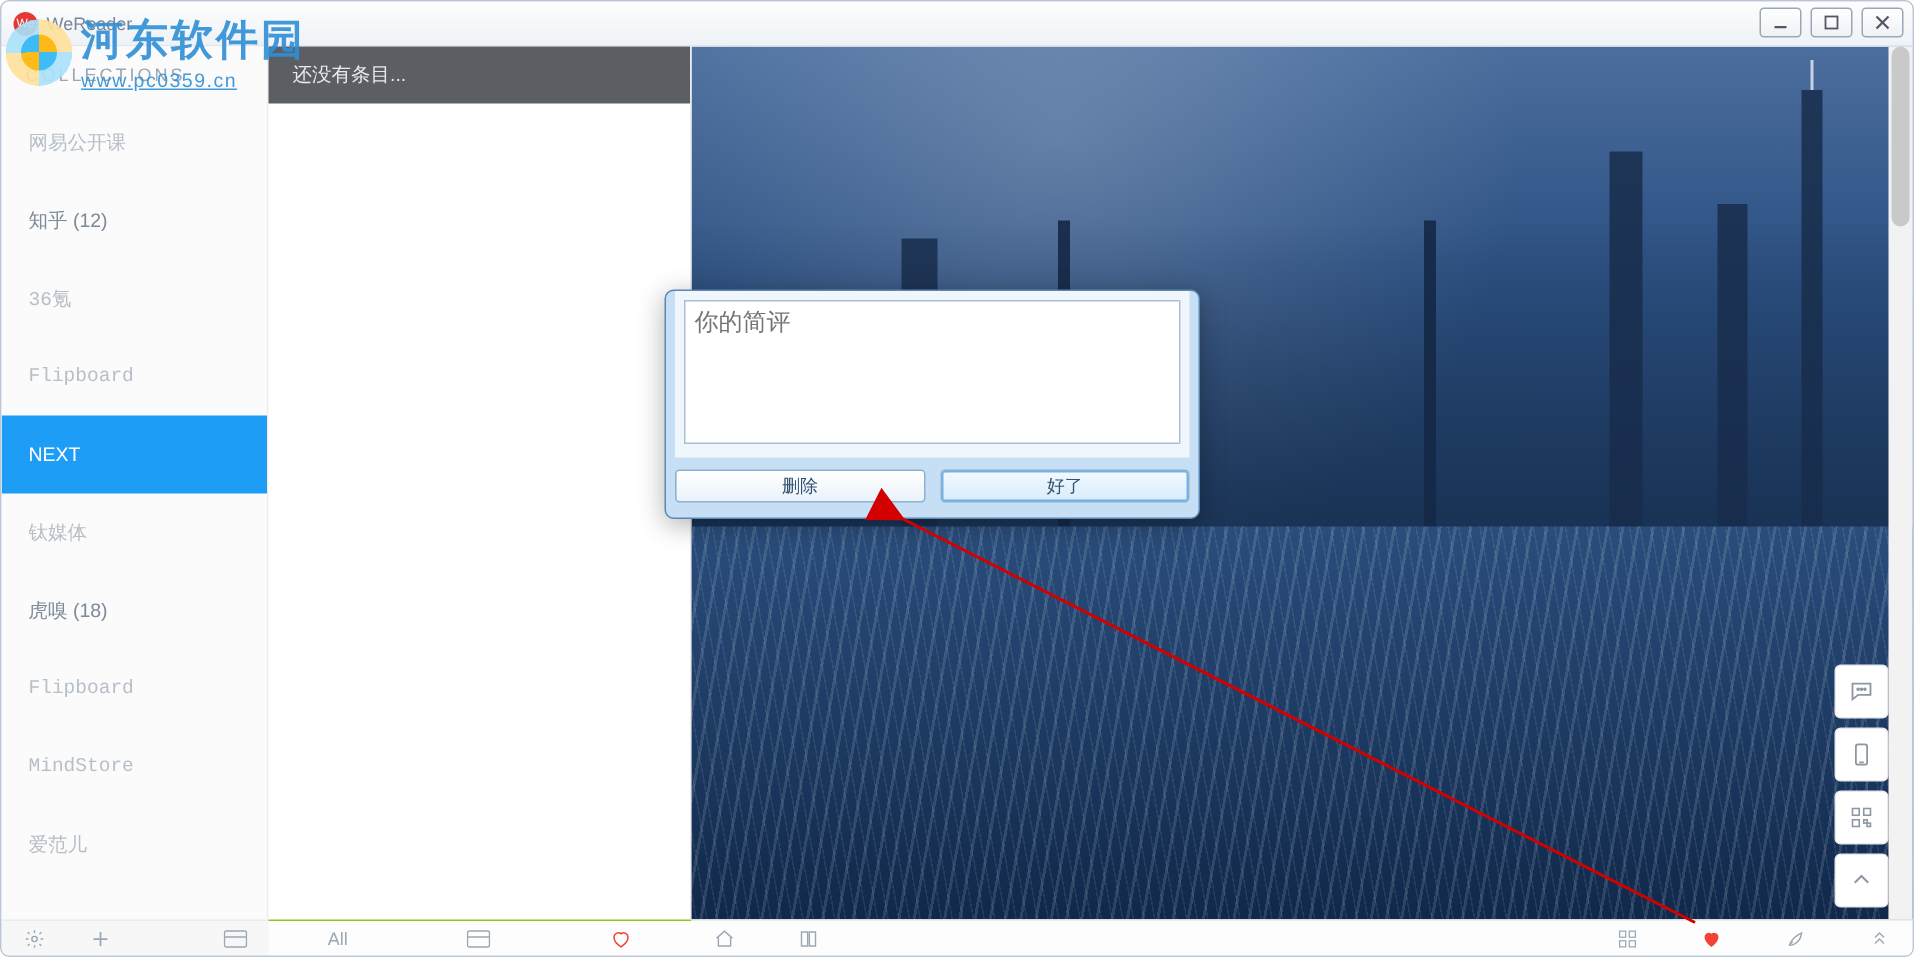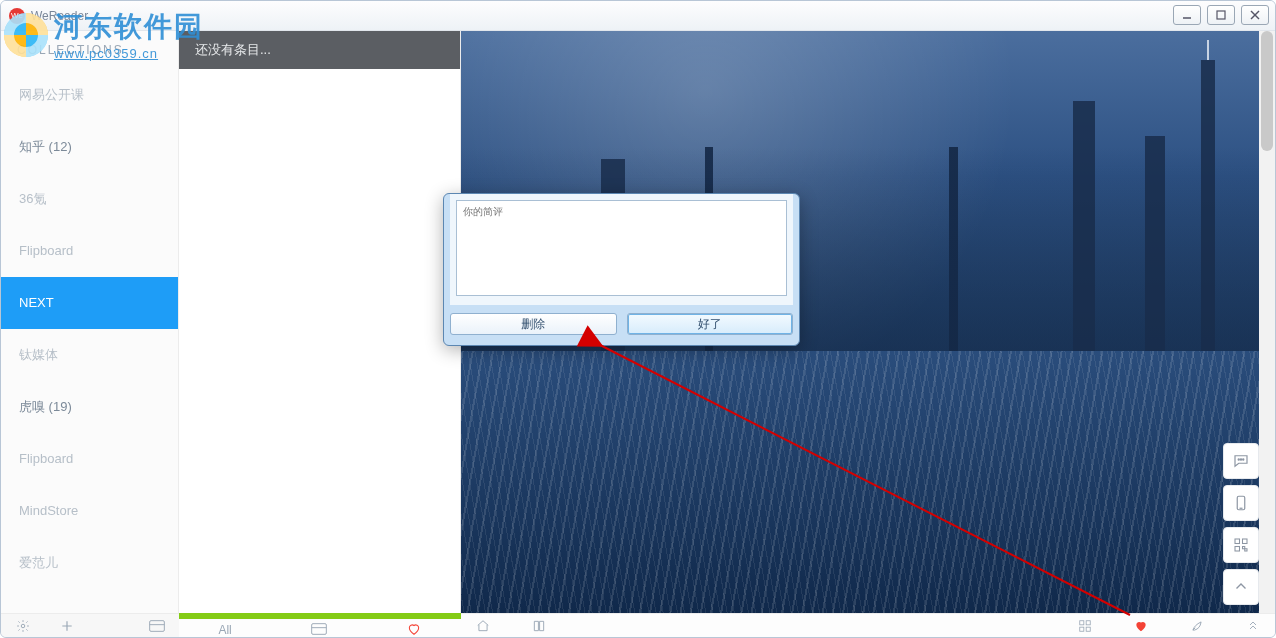--- a/index.html
+++ b/index.html
@@ -78,21 +78,21 @@
     height: 38px; display: flex; align-items: center;
     padding: 0 16px; font-size: 12px; color: #9aa7b5;
     letter-spacing: 2px; text-transform: uppercase;
   }
   .side-item {
     height: 52px; display: flex; align-items: center;
     padding: 0 18px; font-size: 13px; color: #7c8a99;
     cursor: pointer; border-bottom: 1px solid transparent;
   }
   .side-item.active { background: #1e9df7; color: #fff; }
-  .side-item.dim { color: #b6bfc8; }
+  .side-item.dim { color: #b6bfc8; font-family: Liberation Mono, monospace; }
 
   .listcol {
     width: 282px; background: #fff;
     border-right: 1px solid #ececec;
   }
   .list-head {
     height: 38px; background: #5b5e63; color: #e6e8ea;
     display: flex; align-items: center; padding: 4px 16px;
     font-size: 13px;
   }
@@ -157,22 +157,22 @@
   .bottombar {
     position: absolute; left: 0; right: 0; bottom: 0; height: 24px;
     display: flex;
   }
   .bb-left {
     width: 178px; background: #f7f7f7; border-top: 1px solid #ececec;
     display: flex; align-items: center; gap: 28px; padding: 0 14px;
     color: #9aa7b5;
   }
   .bb-mid {
-    width: 282px; background: #fdfdfd; border-top: 6px solid #84cc16;
-    display: flex; align-items: flex-end; justify-content: space-around;
+    width: 282px; background: #fdfdfd; border-top: 1px solid #84cc16;
+    display: flex; align-items: center; justify-content: space-around;
     color: #9aa7b5;
   }
   .bb-right {
     flex: 1; background: #fdfdfd; border-top: 1px solid #ececec;
     display: flex; align-items: center; color: #9aa7b5;
     padding: 0 14px; gap: 40px;
   }
   .bb-right .spacer { flex: 1; }
   .bb-icn { display: inline-flex; align-items: center; justify-content: center; width: 16px; height: 16px; cursor: pointer; }
   .heart { color: #f44336; }
@@ -199,21 +199,21 @@
     width: 38px; height: 18px; border-radius: 3px;
     background: linear-gradient(#f36a5a,#d93b2a);
     border: 1px solid #b22417;
     display: flex; align-items: center; justify-content: center;
     color: #fff; cursor: pointer;
   }
   .dlg-body { background: #eff6fc; margin: 0 6px; padding: 6px; border: none; }
   .dlg-text {
     width: 100%; height: 96px; resize: none;
     border: 1px solid #a9bfd4; background: #fff;
-    padding: 4px 6px; font-size: 10px; color: #666;
+    padding: 4px 6px; font-size: 16px; color: #666;
     font-family: inherit; outline: none;
   }
   .dlg-btns { display: flex; gap: 10px; margin: 8px 6px 0; }
   .dlg-btn {
     flex: 1; height: 22px;
     background: linear-gradient(#fff,#eaf2fa);
     border: 1px solid #8fb0cf; border-radius: 3px;
     font-size: 12px; color: #33506f; cursor: pointer;
   }
   .dlg-btn.primary { box-shadow: 0 0 0 1px #6fb3e6 inset; background: linear-gradient(#f3faff,#d7ecfb);}
@@ -251,21 +251,21 @@
   <div class="content">
     <div class="sidebar">
       <div class="collections">Collections</div>
       <div id="sidebar-items">
           <div class="side-item dim">网易公开课</div>
           <div class="side-item">知乎 (12)</div>
           <div class="side-item dim">36氪</div>
           <div class="side-item dim">Flipboard</div>
           <div class="side-item active">NEXT</div>
           <div class="side-item dim">钛媒体</div>
-          <div class="side-item">虎嗅 (19)</div>
+          <div class="side-item">虎嗅 (18)</div>
           <div class="side-item dim">Flipboard</div>
           <div class="side-item dim">MindStore</div>
           <div class="side-item dim">爱范儿</div>
         </div>
     </div>
 
     <div class="listcol">
       <div class="list-head">还没有条目...</div>
     </div>
 

